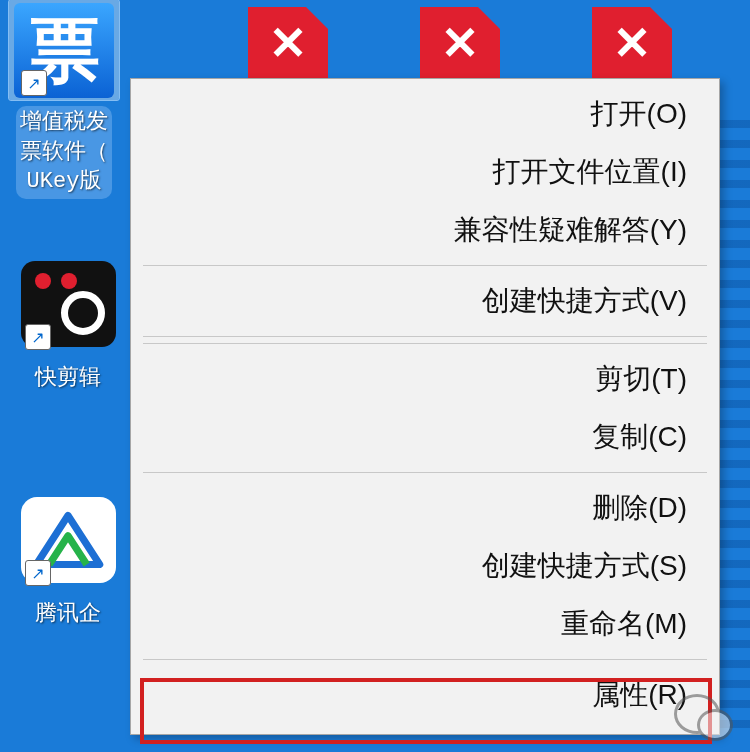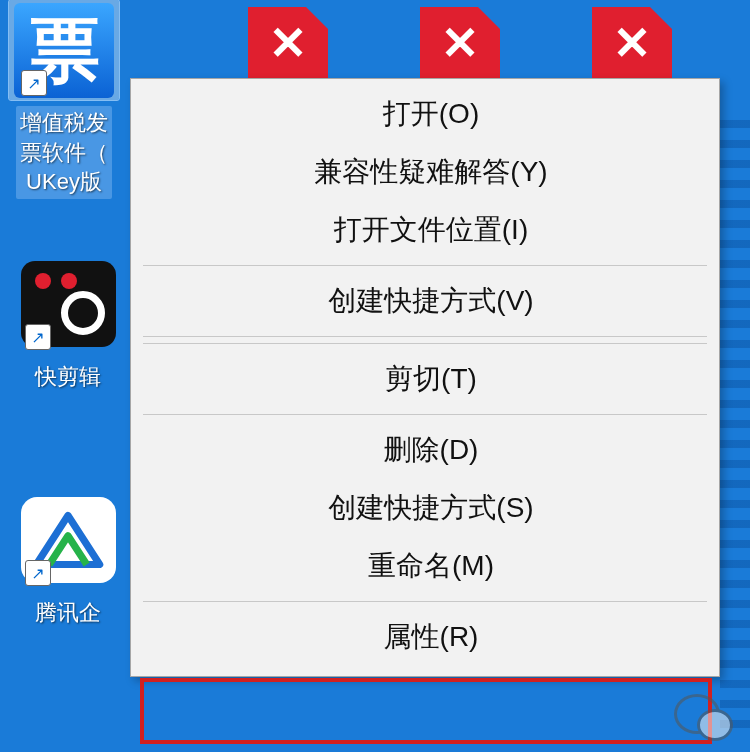--- a/index.html
+++ b/index.html
@@ -54,21 +54,22 @@
     .icon-label {
       color: #fff;
       font-size: 22px;
       line-height: 1.35;
       margin-top: 6px;
       text-shadow: 1px 1px 2px rgba(0,0,0,0.6);
       padding: 2px 4px;
     }
     .selected .icon-label {
       background: rgba(120,180,240,0.5);
-      border-radius: 2px;
+      border-radius: 10px;
+      font-family: Liberation Mono, monospace;
     }
     
     .piao-icon {
       width: 100px;
       height: 95px;
       background: linear-gradient(#3aa6ff, #0b62d4);
       border-radius: 6px;
       color: #fff;
       font-size: 72px;
       font-weight: 700;
@@ -156,21 +157,21 @@
       border: 1px solid #a6a6a6;
       box-shadow: 4px 4px 8px rgba(0,0,0,0.25);
       padding: 6px 4px 10px 4px;
     }
     .menu-item {
       padding: 10px 28px 10px 40px;
       font-size: 28px;
       color: #111;
       display: flex;
       align-items: center;
-      justify-content: center;
+      justify-content: flex-end;
       cursor: default;
     }
     .menu-sep {
       height: 1px;
       background: #c8c8c8;
       margin: 6px 8px;
     }
     .submenu-arrow {
       font-size: 22px;
       color: #222;
@@ -272,33 +273,36 @@
     <div class="icon-label">腾讯企</div>
   </div>
 
   <div class="right-clutter"></div>
 
   <div class="context-menu">
     <div class="menu-item">
         <span>打开(O)</span>
       </div>
     <div class="menu-item">
+        <span>打开文件位置(I)</span>
+      </div>
+    <div class="menu-item">
         <span>兼容性疑难解答(Y)</span>
       </div>
-    <div class="menu-item">
-        <span>打开文件位置(I)</span>
-      </div>
     <div class="menu-sep"></div>
     <div class="menu-item">
         <span>创建快捷方式(V)</span>
       </div>
     <div class="menu-sep"></div>
     <div class="menu-sep"></div>
     <div class="menu-item">
         <span>剪切(T)</span>
+      </div>
+    <div class="menu-item">
+        <span>复制(C)</span>
       </div>
     <div class="menu-sep"></div>
     <div class="menu-item">
         <span>删除(D)</span>
       </div>
     <div class="menu-item">
         <span>创建快捷方式(S)</span>
       </div>
     <div class="menu-item">
         <span>重命名(M)</span>

